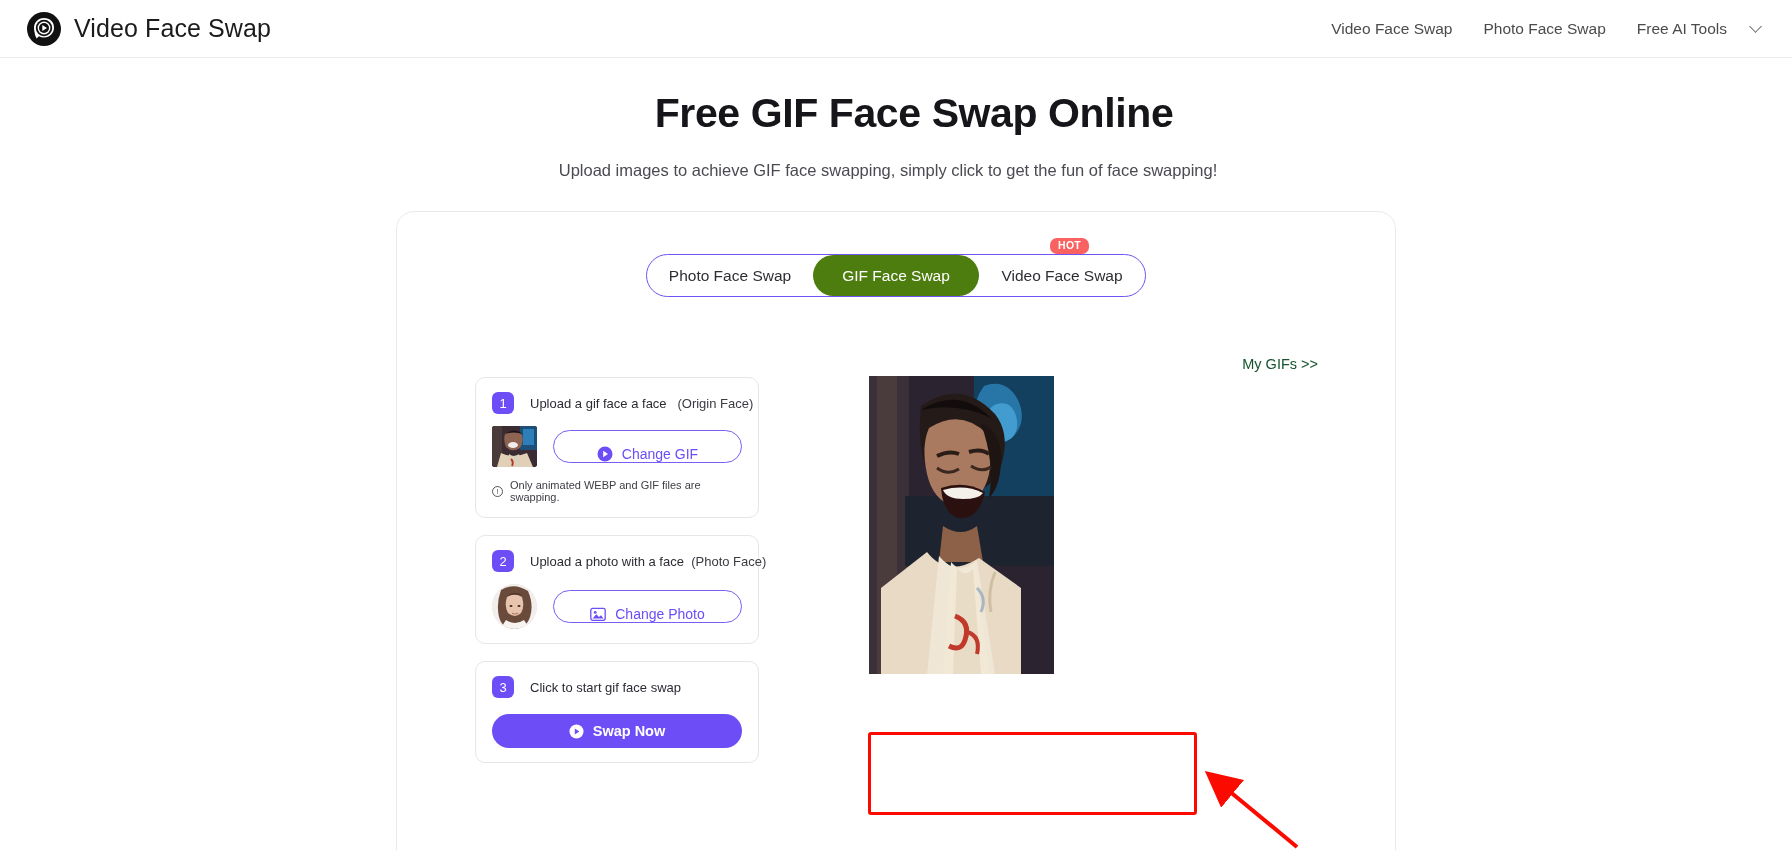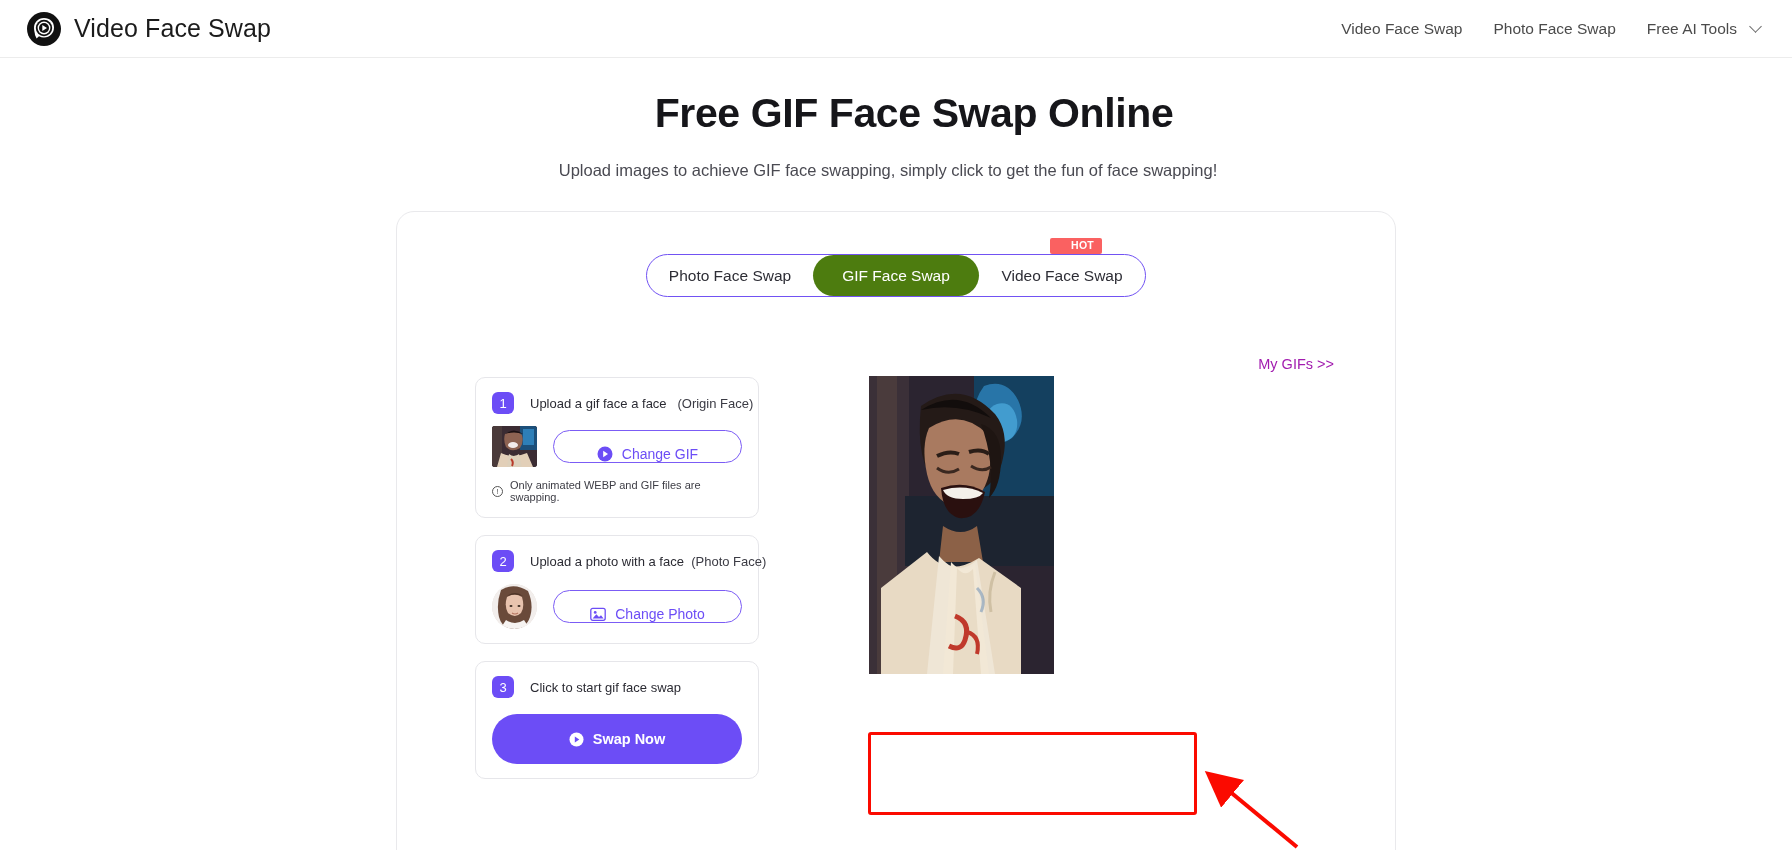--- a/index.html
+++ b/index.html
@@ -52,21 +52,21 @@
   }
   .nav-item {
     font-size: 15.5px;
     color: #4b4b4b;
     white-space: nowrap;
     cursor: pointer;
   }
   .nav-item.with-caret {
     display: flex;
     align-items: center;
-    gap: 14px;
+    gap: 24px;
   }
   .caret {
     display: inline-block;
     width: 9px; height: 9px;
     border-right: 1.4px solid #6b6b6b;
     border-bottom: 1.4px solid #6b6b6b;
     transform: translateY(-2px) rotate(45deg);
   }
 
   
@@ -132,32 +132,32 @@
   .hot-badge {
     position: absolute;
     top: -17px;
     left: 50%;
     transform: translateX(-12px);
     background: #fa6161;
     color: #fff;
     font-size: 10.5px;
     font-weight: bold;
     letter-spacing: .3px;
-    padding: 2px 8px 3px 21px;
-    border-radius: 2px;
+    padding: 2px 8px 3px 8px;
+    border-radius: 7px;
     line-height: 1;
   }
 
   
   .my-gifs {
     position: absolute;
-    right: 61px;
+    right: 77px;
     top: 144px;
     font-size: 14.5px;
-    color: #a21caf;
+    color: #14532d;
     cursor: pointer;
     white-space: nowrap;
   }
 
   
   .steps {
     position: absolute;
     left: 78px;
     top: 165px;
     width: 284px;
@@ -241,21 +241,21 @@
   .note-icon {
     width: 11px; height: 11px;
     border: 1px solid #555; border-radius: 50%;
     font-size: 8px; line-height: 9px;
     text-align: center; color: #555;
     flex: none;
   }
   .primary-btn {
     margin-top: 16px;
     width: 100%;
-    height: 50px;
+    height: 34px;
     border-radius: 999px;
     background: #6c4df6;
     color: #fff;
     font-size: 14.5px;
     font-weight: bold;
     display: flex;
     align-items: center;
     justify-content: center;
     gap: 9px;
     cursor: pointer;

